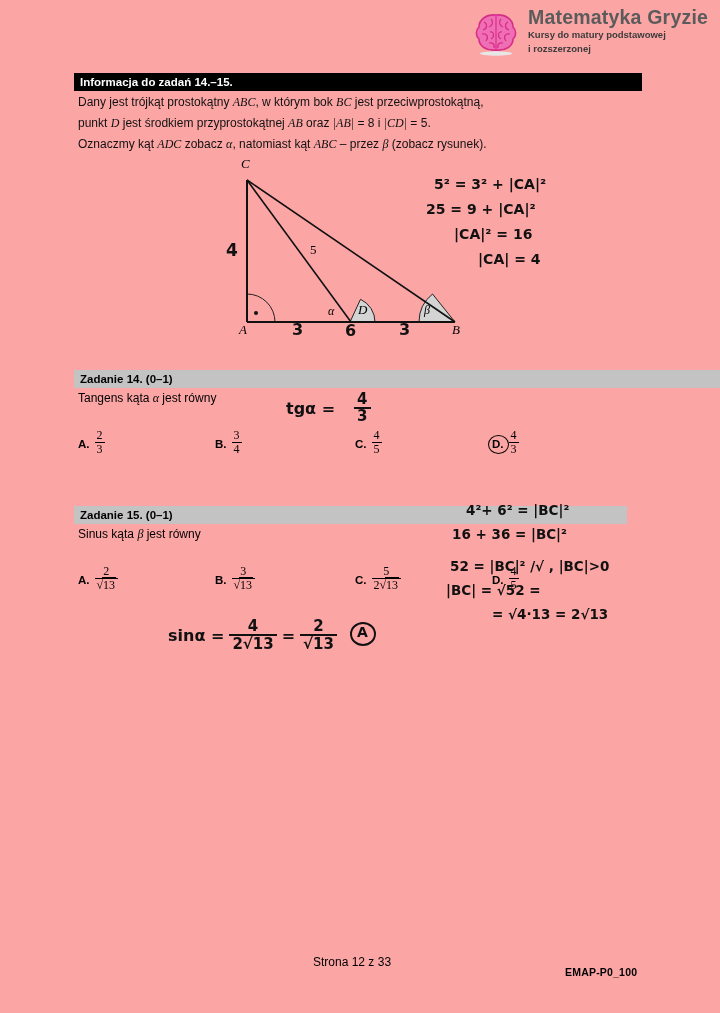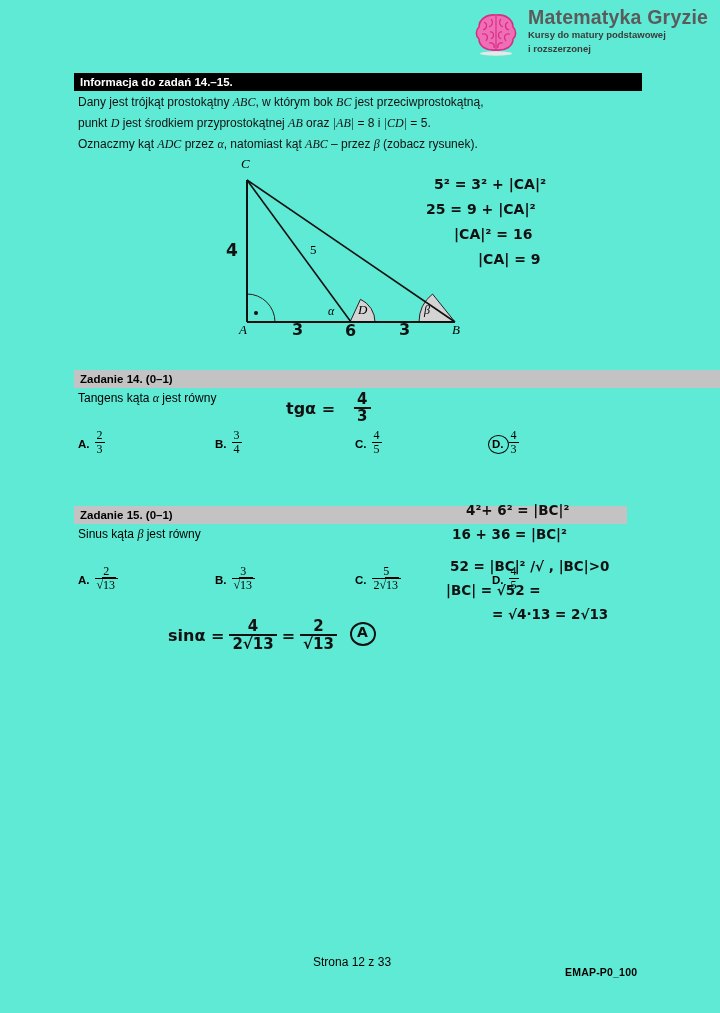--- a/index.html
+++ b/index.html
@@ -11,21 +11,21 @@
     width: 720px;
     height: 1013px;
     position: relative;
     font-family: "Liberation Sans", sans-serif;
     color: #000000;
     overflow: hidden;
   }
   .page {
     position: absolute;
     inset: 0;
-    background: #5eead4;
+    background: #fca5a5;
   }
 
   
   .brand {
     position: absolute;
     left: 466px;
     top: 4px;
     width: 250px;
     height: 62px;
   }
@@ -211,21 +211,21 @@
 
   <div class="para" style="left:78px; top:92px;">
     <span>Dany jest trójkąt prostokątny </span><span class="math">ABC</span><span>, w którym bok </span><span class="math">BC</span><span> jest przeciwprostokątną,</span>
   </div>
 
   <div class="para" style="left:78px; top:113px;">
     <span>punkt </span><span class="math">D</span><span> jest środkiem przyprostokątnej </span><span class="math">AB</span><span> oraz </span><span class="math">|AB|</span><span> = 8  i  </span><span class="math">|CD|</span><span> = 5.</span>
   </div>
 
   <div class="para" style="left:78px; top:134px;">
-    <span>Oznaczmy kąt </span><span class="math">ADC</span><span> przez </span><span class="gk">α</span><span>, natomiast kąt </span><span class="math">ABC</span><span> – przez </span><span class="gk">β</span><span> (zobacz rysunek).</span>
+    <span>Oznaczmy kąt </span><span class="math">ADC</span><span> zobacz </span><span class="gk">α</span><span>, natomiast kąt </span><span class="math">ABC</span><span> – przez </span><span class="gk">β</span><span> (zobacz rysunek).</span>
   </div>
 
   <div style="position:absolute; left:200px; top:160px; width:300px; height:180px;">
     <svg width="300" height="180" viewBox="0 0 300 180">
 
       <path d="M150 162 L175 162 A25 25 0 0 0 160.5 139.3 Z" fill="#d4d4d4" stroke="#222" stroke-width="1"></path>
       <path d="M255 162 L219 162 A36 36 0 0 1 232.5 134 Z" fill="#d4d4d4" stroke="#222" stroke-width="1"></path>
 
       <path d="M47 134 A28 28 0 0 1 75 162" fill="none" stroke="#222" stroke-width="1"></path>
       <circle cx="56" cy="153" r="2" fill="#111"></circle>
@@ -248,21 +248,21 @@
     <div class="hand" style="left:26px; top:80px; font-size:17px;">4</div>
     <div class="hand" style="left:92px; top:160px; font-size:16px;">3</div>
     <div class="hand" style="left:145px; top:161px; font-size:16px;">6</div>
     <div class="hand" style="left:199px; top:160px; font-size:16px;">3</div>
   </div>
 
   <div class="hand" style="left:418px; top:172px; font-size:14px; line-height:25px;">
     <span class="hw-line" style="margin-left:16px;">5² = 3² + |CA|²</span>
     <span class="hw-line" style="margin-left:8px;">25 = 9 + |CA|²</span>
     <span class="hw-line" style="margin-left:36px;">|CA|² = 16</span>
-    <span class="hw-line" style="margin-left:60px;">|CA| = 9</span>
+    <span class="hw-line" style="margin-left:60px;">|CA| = 4</span>
   </div>
 
   <div class="bar bar-gray" style="left:74px; top:370px; width:696px;">
     <span>Zadanie 14. (0–1)</span>
   </div>
 
   <div class="prompt" style="left:78px; top:390px;">
     <span>Tangens kąta </span><span class="gk">α</span><span> jest równy</span>
   </div>
 

